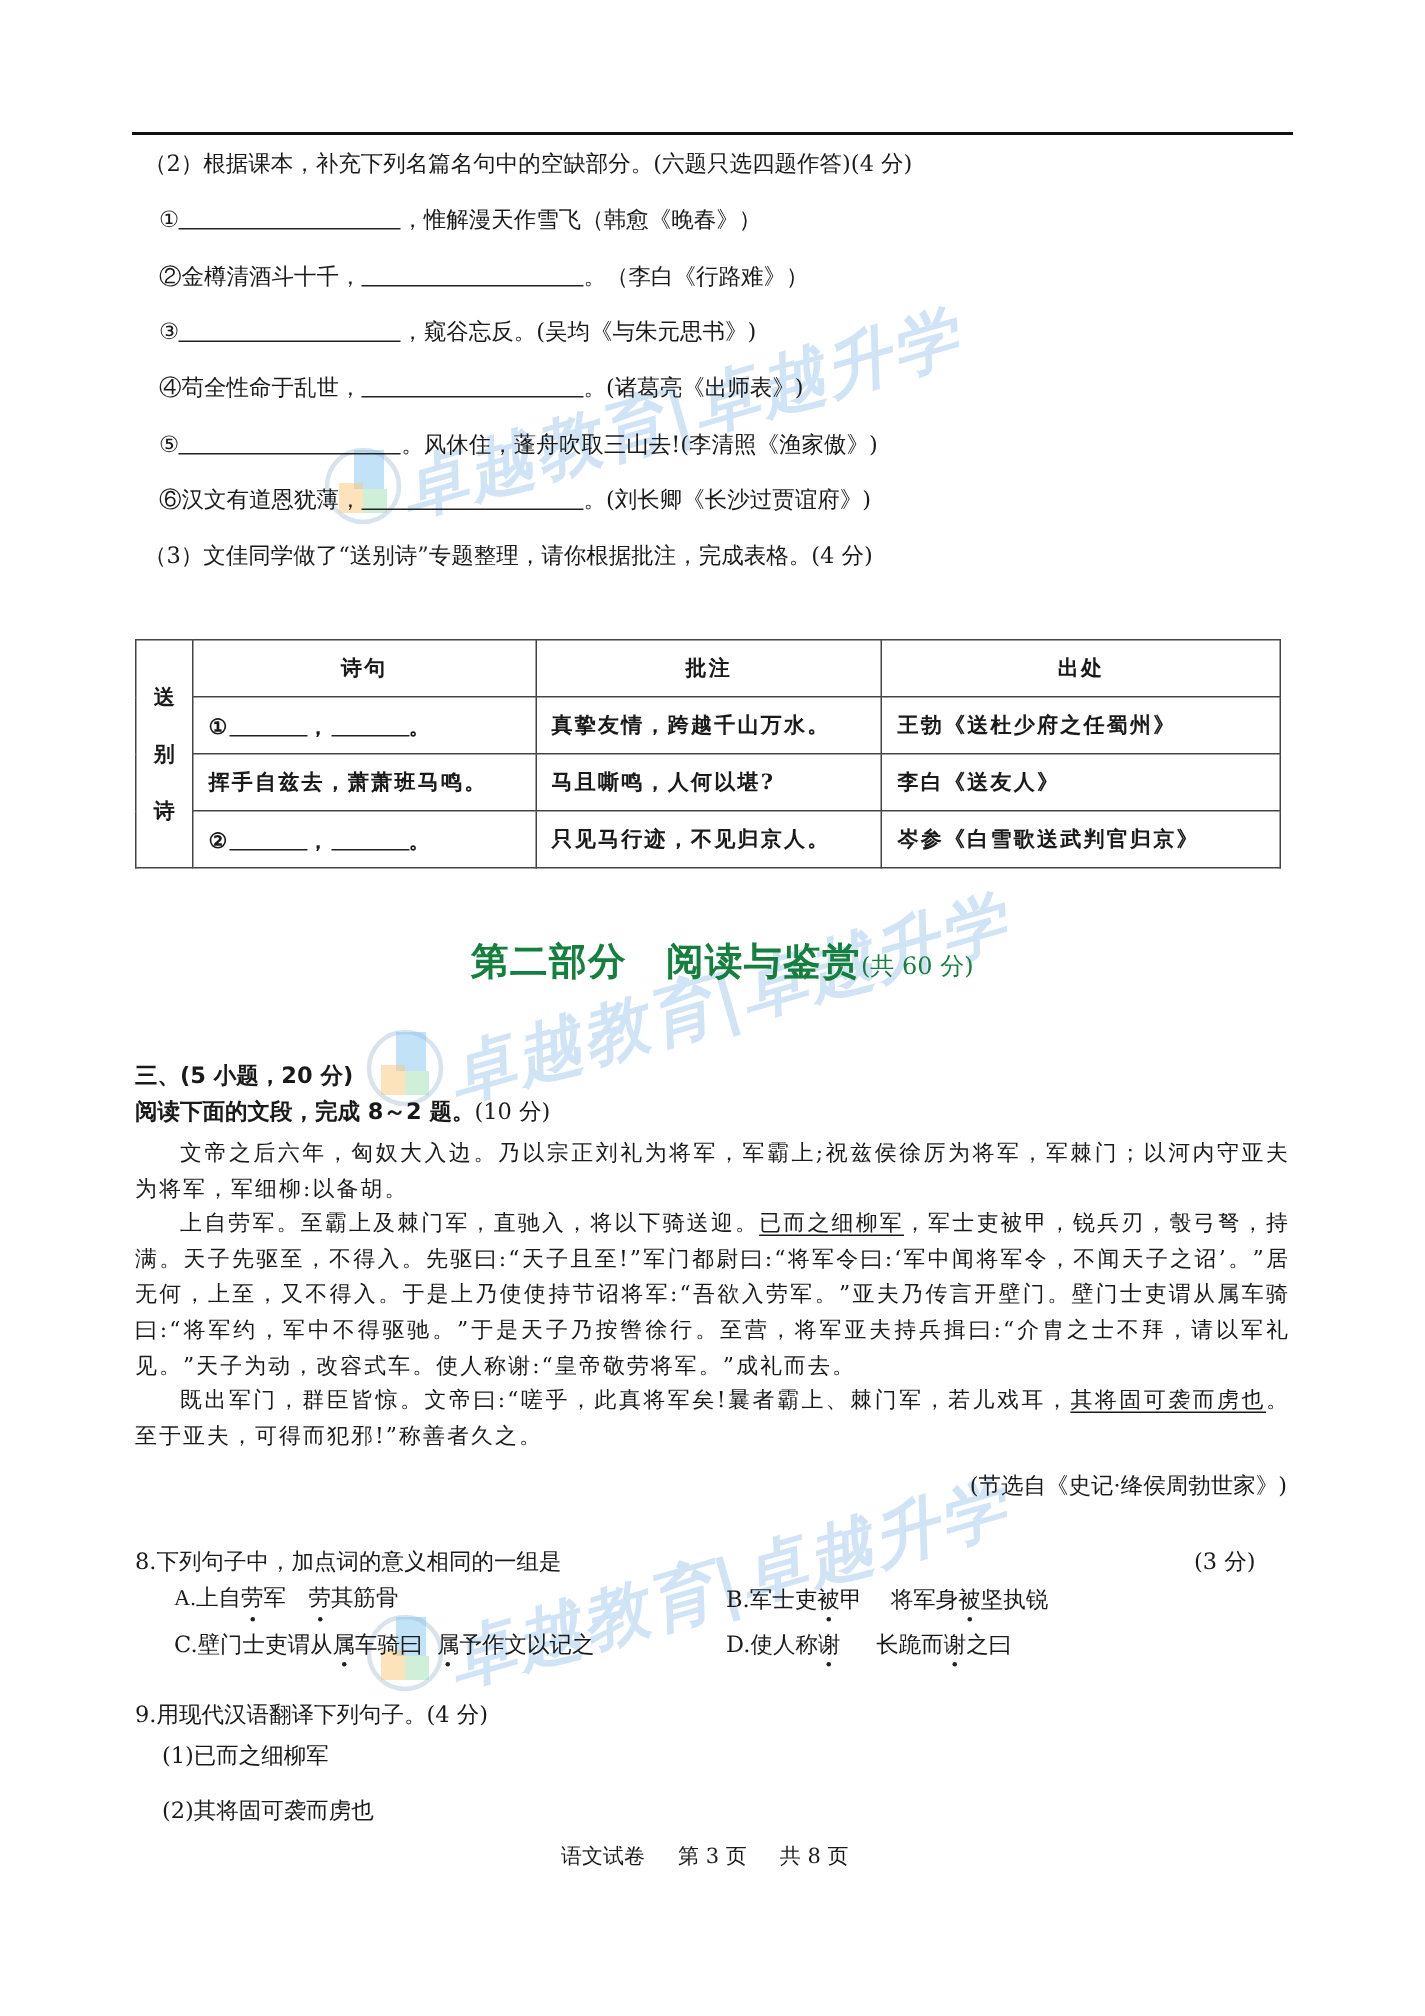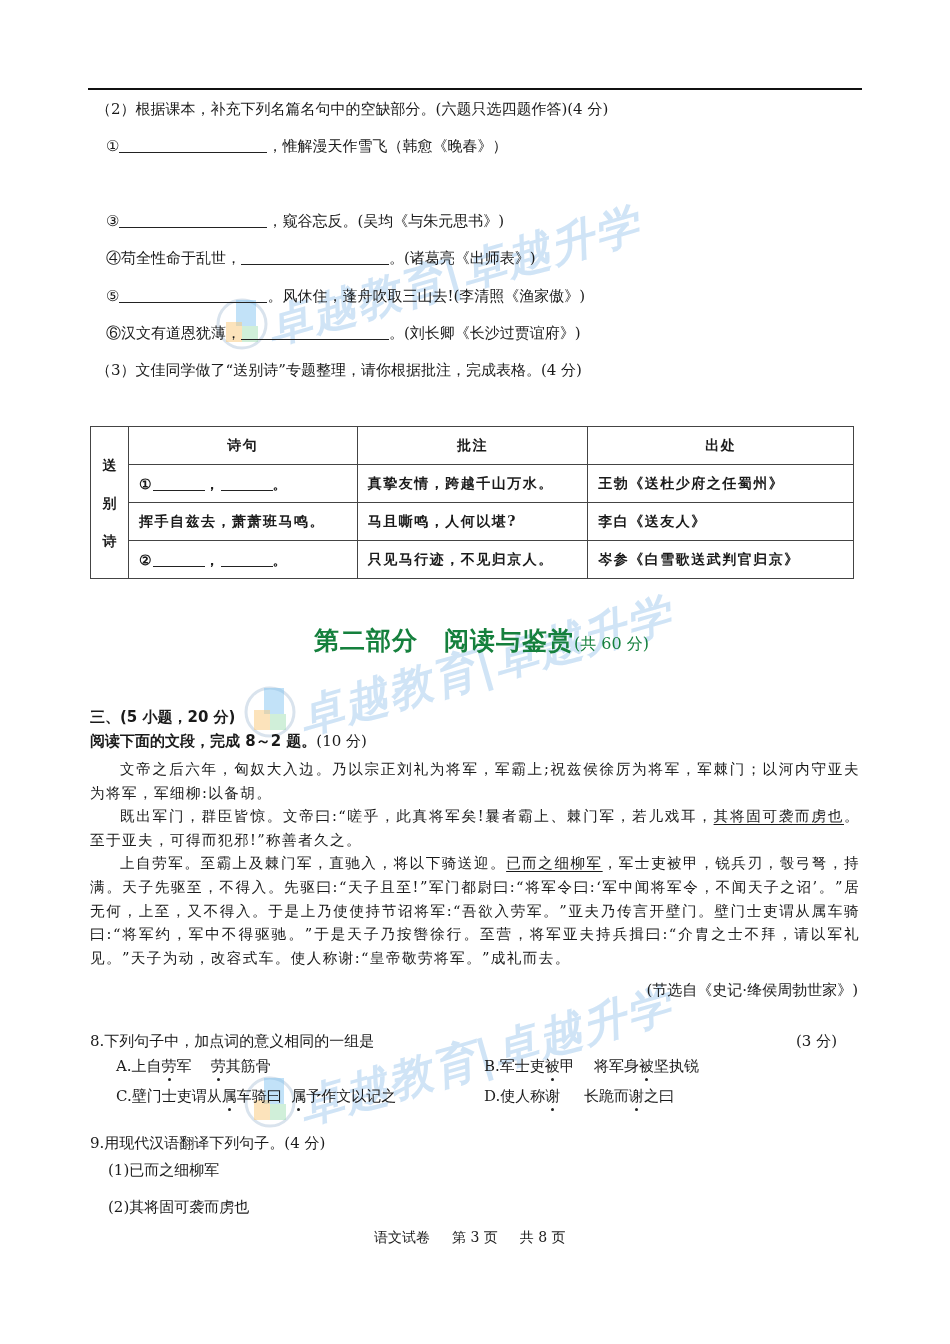--- a/index.html
+++ b/index.html
@@ -178,20 +178,23 @@
     <rect x="30" y="34" width="16" height="16" fill="rgba(150,220,170,0.45)"></rect>
   </svg>
   <div class="wm" style="left:300px;top:1080px;font-size:44px;">卓越教育|卓越升学</div>
 
   <div class="top-rule"></div>
 
   <div class="abs line" style="left:96px;top:99px;">（2）根据课本，补充下列名篇名句中的空缺部分。(六题只选四题作答)(4 分)</div>
 
   <div class="abs line" style="left:106px;top:136px;">
     <span>①</span><span class="blank long"></span><span>，惟解漫天作雪飞（韩愈《晚春》）</span>
+  </div>
+  <div class="abs line" style="left:106px;top:174px;">
+    <span>②</span><span>金樽清酒斗十千，</span><span class="blank long"></span><span>。（李白《行路难》）</span>
   </div>
   <div class="abs line" style="left:106px;top:211px;">
     <span>③</span><span class="blank long"></span><span>，窥谷忘反。(吴均《与朱元思书》)</span>
   </div>
   <div class="abs line" style="left:106px;top:248px;">
     <span>④</span><span>苟全性命于乱世，</span><span class="blank long"></span><span>。(诸葛亮《出师表》)</span>
   </div>
   <div class="abs line" style="left:106px;top:286px;">
     <span>⑤</span><span class="blank long"></span><span>。风休住，蓬舟吹取三山去!(李清照《渔家傲》)</span>
   </div>
@@ -235,30 +238,30 @@
     <span>第二部分　阅读与鉴赏</span><span class="sub">(共 60 分)</span>
   </div>
 
   <div class="abs bold-line" style="left:90px;top:708px;">三、(5 小题，20 分)</div>
   <div class="abs bold-line" style="left:90px;top:732px;">
     <span>阅读下面的文段，完成 8～2 题。</span><span class="normal">(10 分)</span>
   </div>
 
   <div class="passage">
     <p class="indent">文帝之后六年，匈奴大入边。乃以宗正刘礼为将军，军霸上;祝兹侯徐厉为将军，军棘门；以河内守亚夫为将军，军细柳:以备胡。</p>
+    <p class="indent"><span>上自劳军。至霸上及棘门军，直驰入，将以下骑送迎。</span><span class="u">已而之细柳军</span><span>，军士吏被甲，锐兵刃，彀弓弩，持满。天子先驱至，不得入。先驱曰:“天子且至!”军门都尉曰:“将军令曰:‘军中闻将军令，不闻天子之诏’。”居无何，上至，又不得入。于是上乃使使持节诏将军:“吾欲入劳军。”亚夫乃传言开壁门。壁门士吏谓从属车骑曰:“将军约，军中不得驱驰。”于是天子乃按辔徐行。至营，将军亚夫持兵揖曰:“介胄之士不拜，请以军礼见。”天子为动，改容式车。使人称谢:“皇帝敬劳将军。”成礼而去。</span></p>
     <p class="indent"><span>既出军门，群臣皆惊。文帝曰:“嗟乎，此真将军矣!曩者霸上、棘门军，若儿戏耳，</span><span class="u">其将固可袭而虏也</span><span>。至于亚夫，可得而犯邪!”称善者久之。</span></p>
-    <p class="indent"><span>上自劳军。至霸上及棘门军，直驰入，将以下骑送迎。</span><span class="u">已而之细柳军</span><span>，军士吏被甲，锐兵刃，彀弓弩，持满。天子先驱至，不得入。先驱曰:“天子且至!”军门都尉曰:“将军令曰:‘军中闻将军令，不闻天子之诏’。”居无何，上至，又不得入。于是上乃使使持节诏将军:“吾欲入劳军。”亚夫乃传言开壁门。壁门士吏谓从属车骑曰:“将军约，军中不得驱驰。”于是天子乃按辔徐行。至营，将军亚夫持兵揖曰:“介胄之士不拜，请以军礼见。”天子为动，改容式车。使人称谢:“皇帝敬劳将军。”成礼而去。</span></p>
   </div>
 
   <div class="source">(节选自《史记·绛侯周勃世家》)</div>
 
   <div class="abs line" style="left:90px;top:1031px;">8.下列句子中，加点词的意义相同的一组是</div>
   <div class="abs line" style="left:796px;top:1031px;">(3 分)</div>
 
-  <div class="abs line" style="left:116px;top:1056px;">
+  <div class="abs line" style="left:116px;top:1056px;font-family:Liberation Serif, serif;">
     <span>A.</span><span>上自</span><span class="dot">劳</span><span>军</span>&nbsp;&nbsp;&nbsp;&nbsp;<span></span><span class="dot">劳</span><span>其筋骨</span>
   </div>
   <div class="abs line" style="left:484px;top:1056px;">
     <span>B.</span><span>军士吏</span><span class="dot">被</span><span>甲</span>&nbsp;&nbsp;&nbsp;&nbsp;<span>将军身</span><span class="dot">被</span><span>坚执锐</span>
   </div>
   <div class="abs line" style="left:116px;top:1086px;">
     <span>C.</span><span>壁门士吏谓从</span><span class="dot">属</span><span>车骑曰</span>&nbsp;&nbsp;<span></span><span class="dot">属</span><span>予作文以记之</span>
   </div>
   <div class="abs line" style="left:484px;top:1086px;">
     <span>D.</span><span>使人称</span><span class="dot">谢</span><span></span>&nbsp;&nbsp;&nbsp;&nbsp;&nbsp;<span>长跪而</span><span class="dot">谢</span><span>之曰</span>

